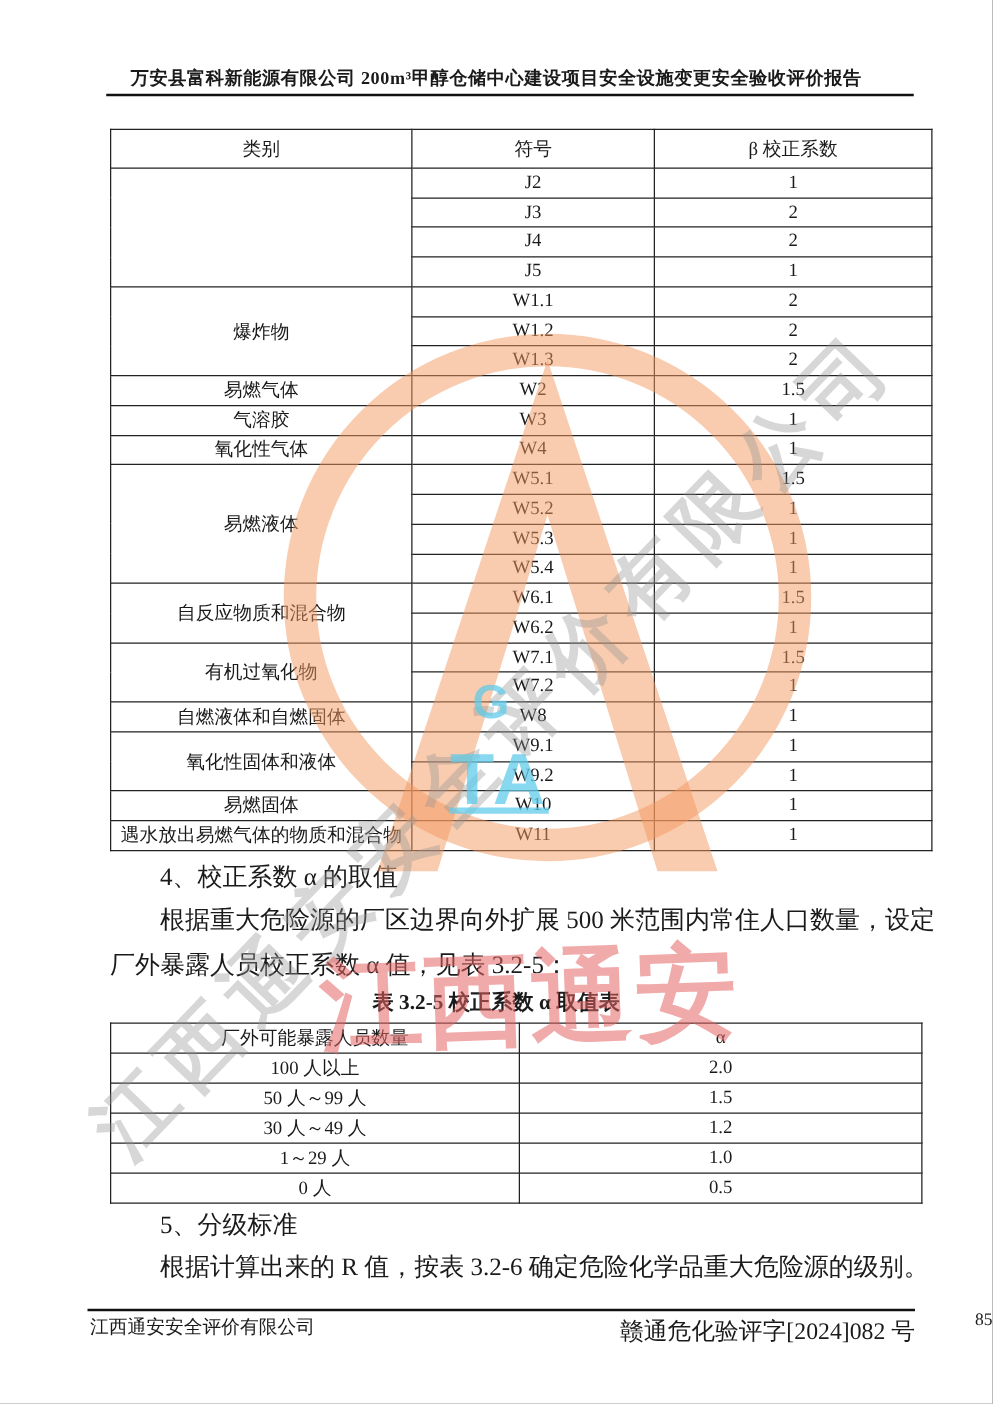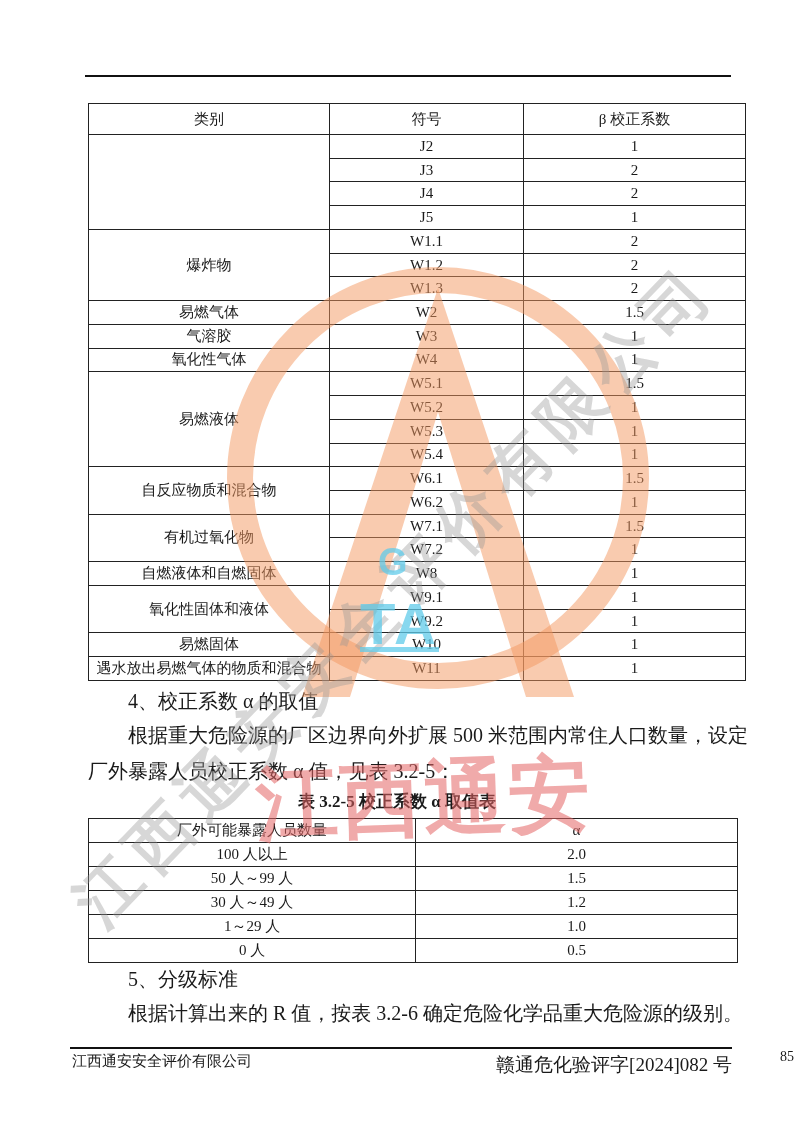--- a/index.html
+++ b/index.html
@@ -76,20 +76,21 @@
     color:rgba(96,203,234,0.75);
     text-decoration:underline;
   }
   .wm-svg{top:0;left:0;}
 </style>
 </head>
 <body>
 
 <div class="page">
 
+  <div class="abs doc-header">万安县富科新能源有限公司 200m³甲醇仓储中心建设项目安全设施变更安全验收评价报告</div>
   <div class="abs header-rule"></div>
 
   <div class="abs" id="beta-table">
     <table class="doc-table">
       <thead>
         <tr>
           <th style="width:236px">类别</th>
           <th style="width:189px">符号</th>
           <th style="width:217px">β 校正系数</th>
         </tr>

